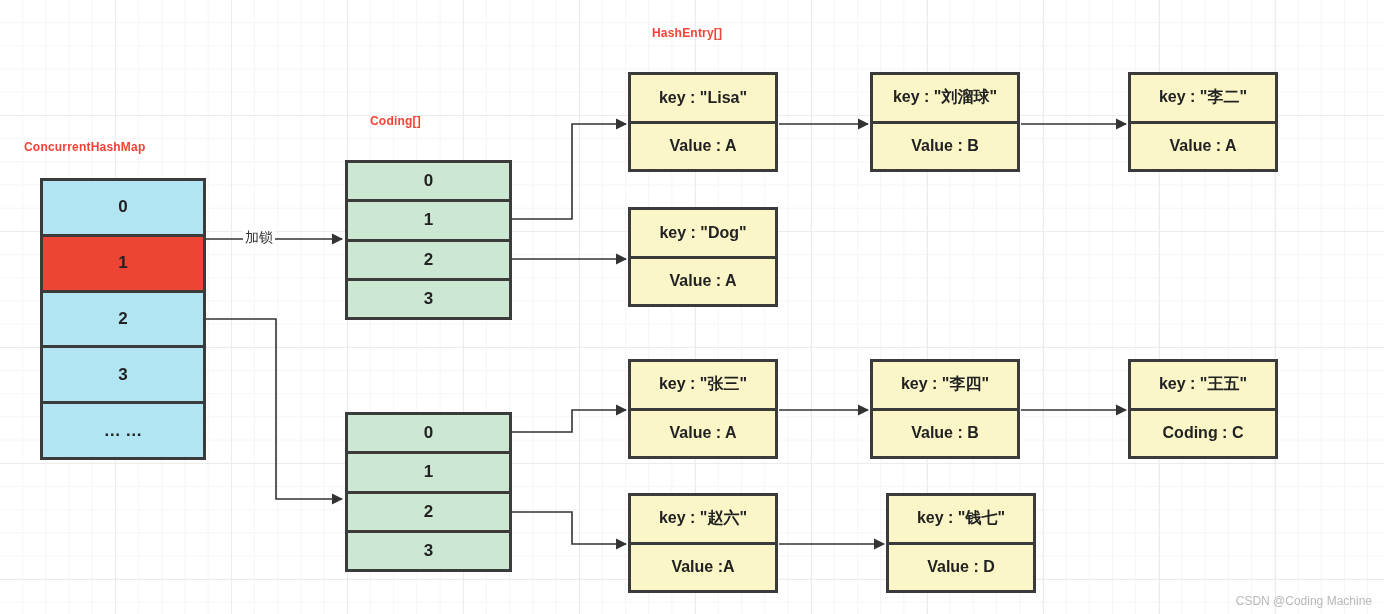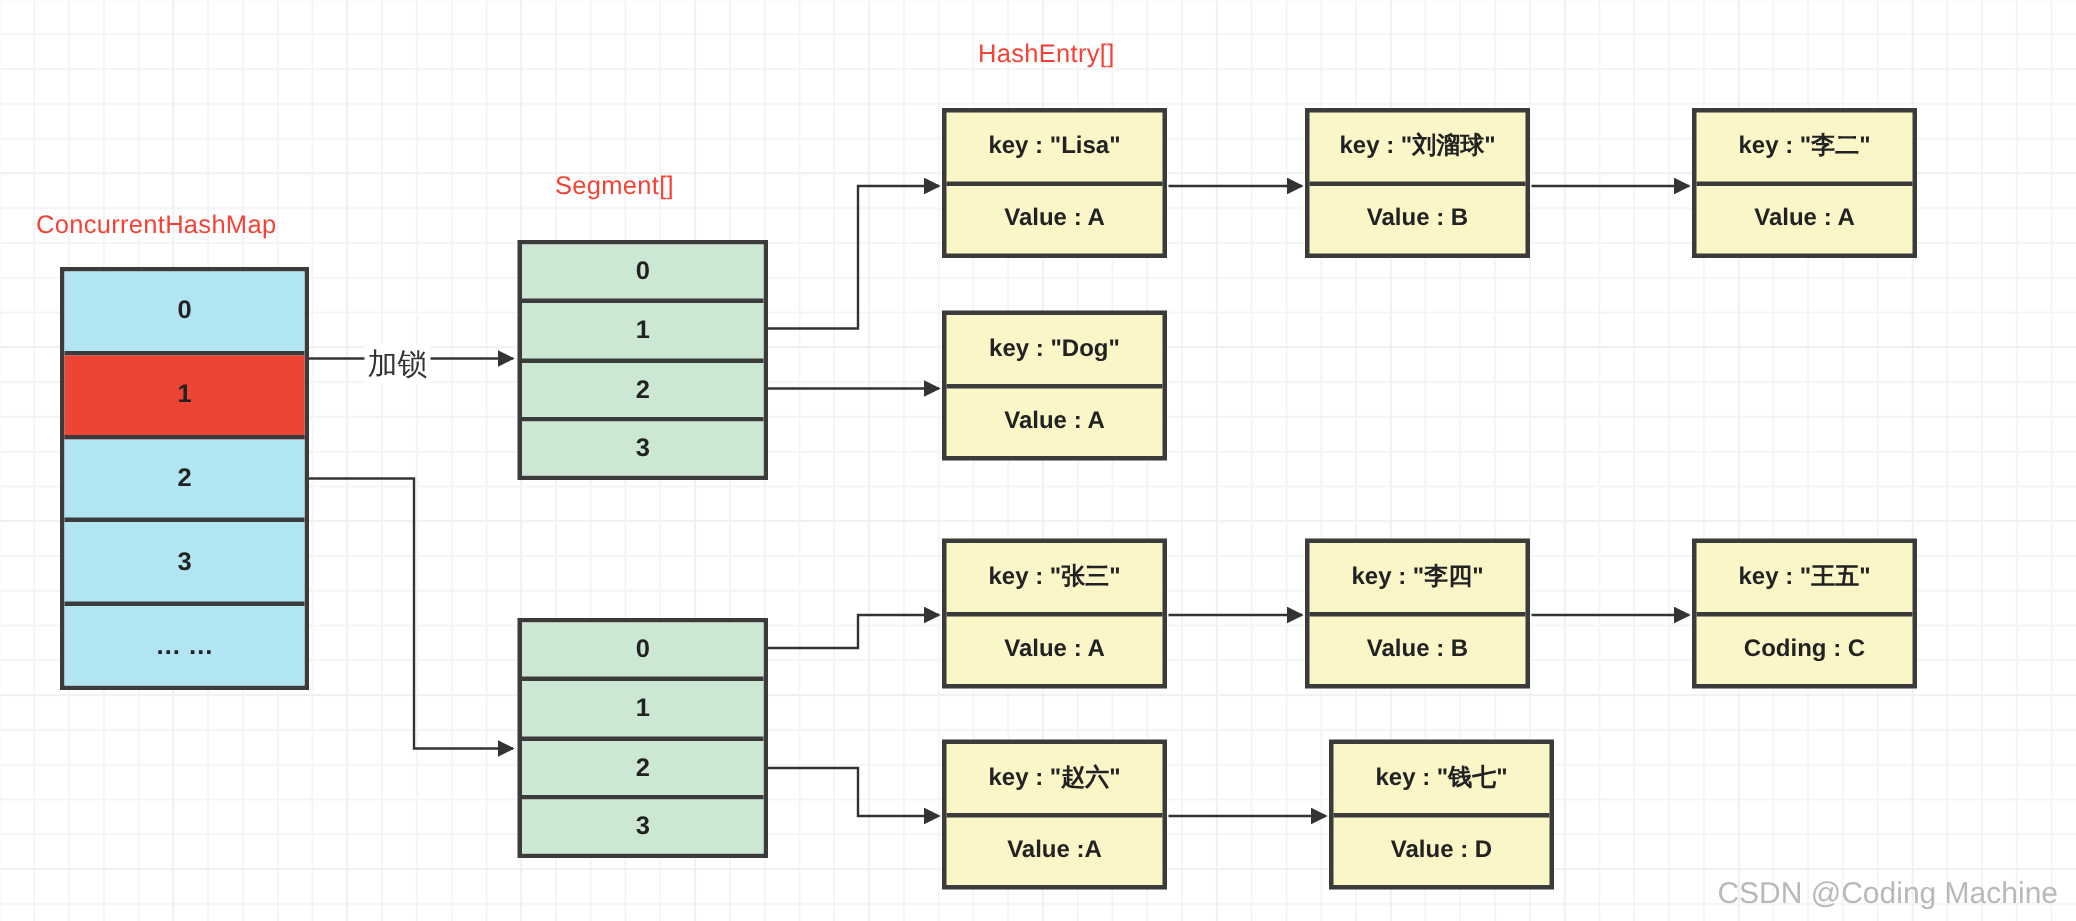--- a/index.html
+++ b/index.html
@@ -38,22 +38,22 @@
     top: 0;
     width: 1384px;
     height: 614px;
     pointer-events: none;
   }
 
   
   .heading {
     position: absolute;
     color: #f44336;
-    font-weight: normal;
-    font-size: 17px;
+    font-weight: bold;
+    font-size: 12px;
     white-space: nowrap;
     letter-spacing: 0.2px;
   }
 
   
   .arr {
     position: absolute;
     box-sizing: border-box;
     border: 3px solid #3b3b3b;
     display: flex;
@@ -101,34 +101,34 @@
     color: #222222;
     white-space: nowrap;
   }
   .node .row.key {
     border-bottom: 3px solid #3b3b3b;
   }
 
   
   .edge-label {
     position: absolute;
-    font-size: 20px;
+    font-size: 14px;
     color: #333333;
     background: #ffffff;
     padding: 0 2px;
     white-space: nowrap;
   }
 
   
   .watermark {
     position: absolute;
     right: 12px;
     bottom: 6px;
     color: #b9b9b9;
-    font-size: 20px;
+    font-size: 12px;
     white-space: nowrap;
   }
 </style>
 </head>
 <body>
 
 <div id="canvas">
 
   <svg class="svg-layer" viewBox="0 0 1384 614" xmlns="http://www.w3.org/2000/svg">
     <defs>
@@ -166,21 +166,21 @@
 
      王五 --&gt;
     <path d="M 1021 410 L 1126 410" fill="none" stroke="#333333" stroke-width="1.6" marker-end="url(#arrow)"></path>
 
      钱七 --&gt;
     <path d="M 779 544 L 884 544" fill="none" stroke="#333333" stroke-width="1.6" marker-end="url(#arrow)"></path>
   </svg>
 
   <div class="heading" style="left:24px; top:140px;">ConcurrentHashMap</div>
 
-  <div class="heading" style="left:370px; top:114px;">Segment[]</div>
+  <div class="heading" style="left:370px; top:114px;">Coding[]</div>
 
   <div class="heading" style="left:652px; top:26px;">HashEntry[]</div>
 
   <div class="arr chm" style="left:40px; top:178px; width:166px; height:282px;">
     <div class="cell">0</div>
     <div class="cell locked">1</div>
     <div class="cell">2</div>
     <div class="cell">3</div>
     <div class="cell">… …</div>
   </div>

